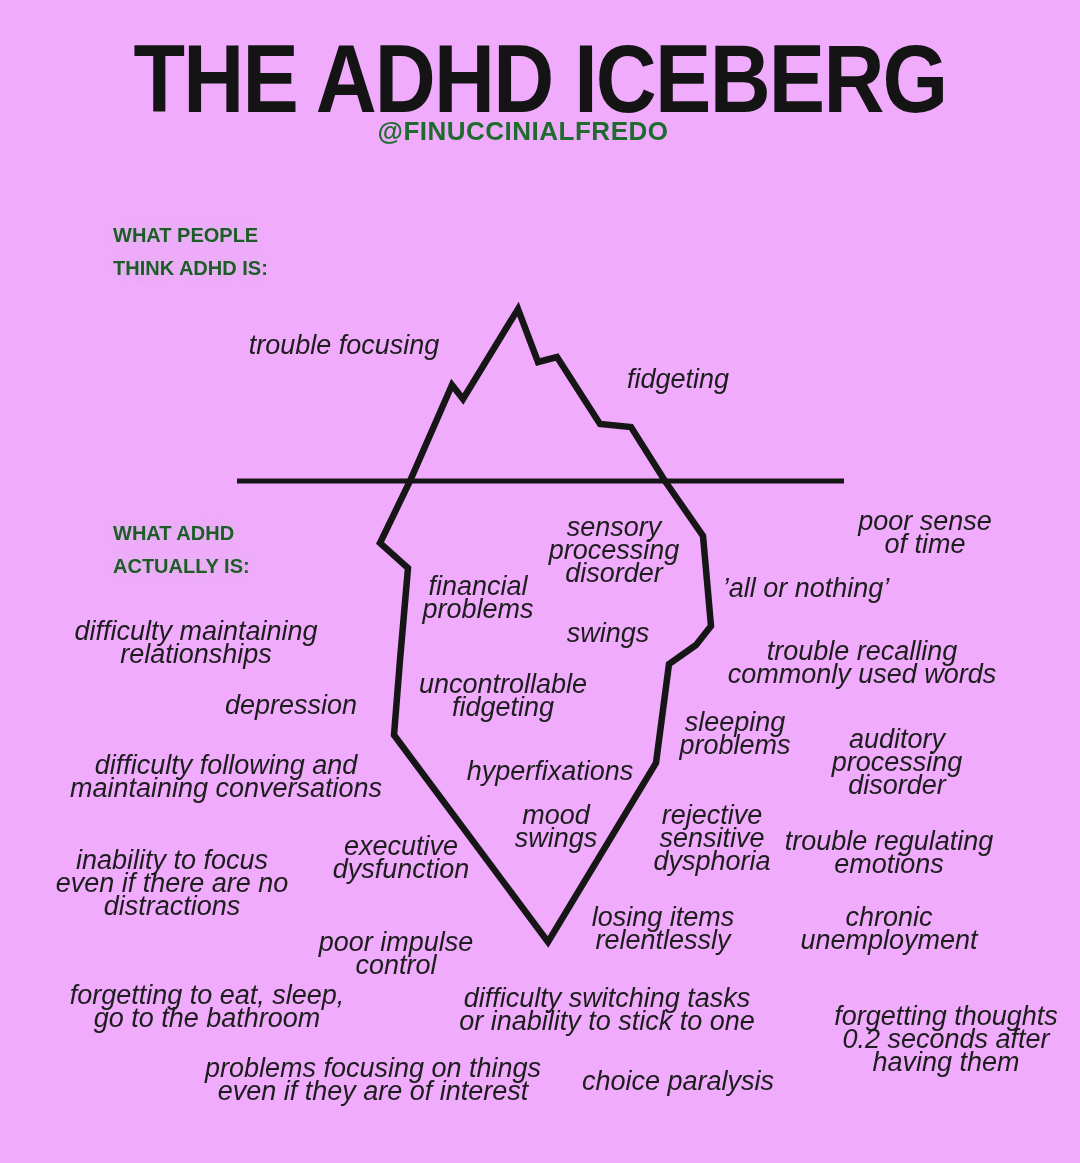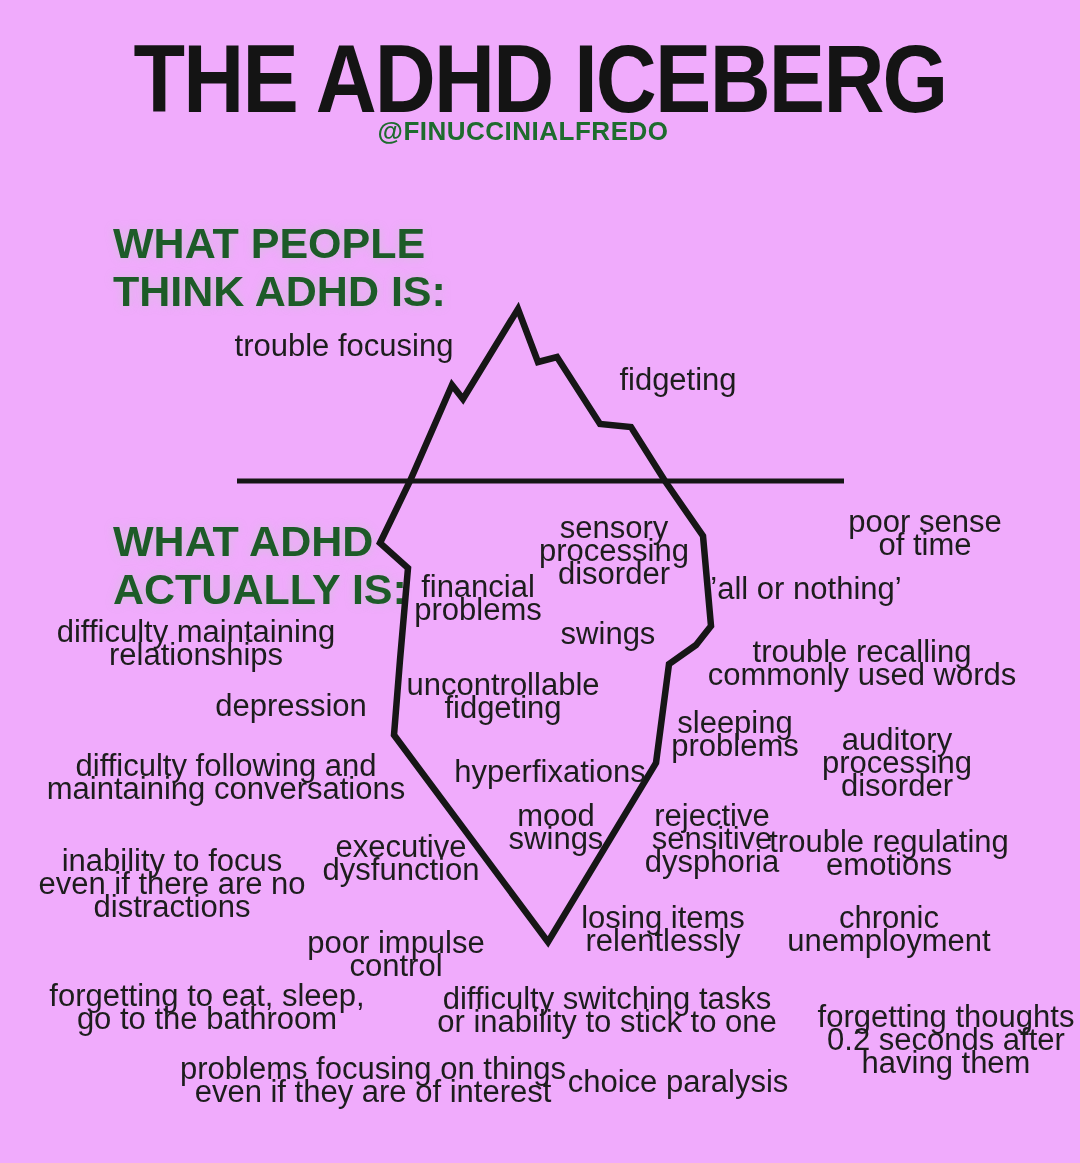--- a/index.html
+++ b/index.html
@@ -27,36 +27,37 @@
     position:absolute;
     left:523px;top:131px;
     transform:translate(-50%,-50%);
     font-size:26px;font-weight:700;
     letter-spacing:0.5px;
     color:#1e6b2e;
     white-space:nowrap;
   }
   .heading{
     position:absolute;
-    font-size:43px;line-height:48px;
+    font-size:20px;line-height:33px;
     font-weight:700;
     color:#1d5b28;
     white-space:pre;
     text-shadow:0 0 10px rgba(170,225,170,0.35);
   }
   .heading.above{left:113px;top:219px;}
   .heading.below{left:113px;top:517px;}
   .art{position:absolute;left:0;top:0;}
   .lbl{
     position:absolute;
     transform:translate(-50%,-50%);
     text-align:center;
-    font-size:31px;line-height:23px;
+    font-size:27px;line-height:23px;
     white-space:pre;
     color:#1d1d1d;
+    font-style:italic;
   }
 </style>
 </head>
 <body>
 
 <div class="page">
 
   <div class="title">THE ADHD ICEBERG</div>
   <div class="credit">@FINUCCINIALFREDO</div>
 

